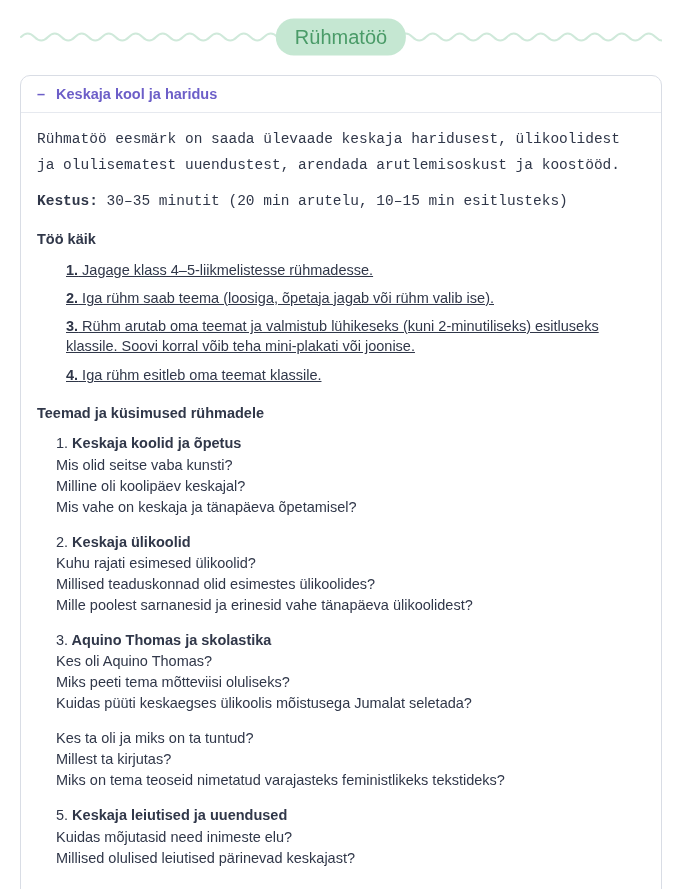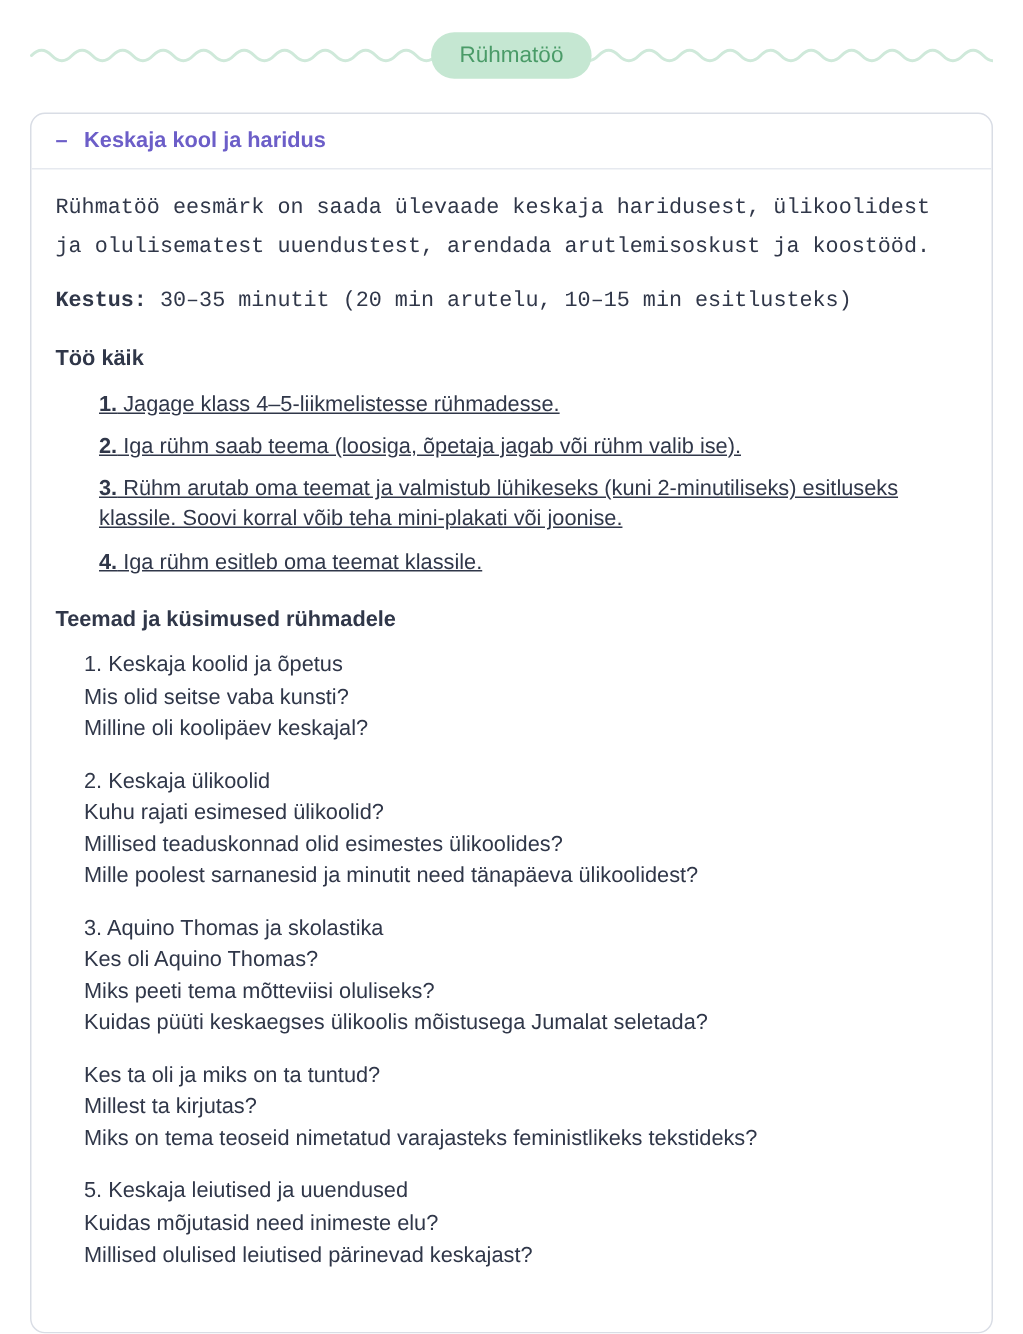--- a/index.html
+++ b/index.html
@@ -30,21 +30,21 @@
     position:absolute;left:0;top:50%;
     transform:translateY(-50%);
     width:100%;height:14px;
     display:block;
   }
   .badge{
     position:absolute;left:50%;top:50%;
     transform:translate(-50%,-50%);
     background:var(--badge-bg);
     color:var(--badge-text);
-    font-size:15px;
+    font-size:20px;
     font-weight:500;
     padding:7px 19px;
     border-radius:18px;
     white-space:nowrap;
   }
   
   .card{
     margin:21px 20px 0 20px;
     border:1px solid var(--border);
     border-radius:10px;
@@ -70,21 +70,21 @@
   .section-heading{
     font-weight:700;
     margin:15px 0 10px 0;
   }
   .steps{margin-left:29px;text-decoration:underline;}
   .step{margin-bottom:8px;line-height:1.4;}
   .step b{font-weight:700;}
   .topics-heading{margin-top:18px;}
   .topic{margin:0 0 15px 19px;}
   .topic-title{line-height:1.4;margin-bottom:1px;}
-  .topic-title b{font-weight:400;text-align:right;}
+  .topic-title b{font-weight:700;text-align:right;}
   .q{line-height:1.38;margin:1px 0;}
 </style>
 </head>
 <body>
 
 <div class="wave-band">
   <svg viewBox="0 0 642 14" preserveAspectRatio="none">
     <path d="M1 7q6.75 -7 13.5 0t13.5 0t13.5 0t13.5 0t13.5 0t13.5 0t13.5 0t13.5 0t13.5 0t13.5 0t13.5 0t13.5 0t13.5 0t13.5 0t13.5 0t13.5 0t13.5 0t13.5 0t13.5 0t13.5 0t13.5 0t13.5 0t13.5 0t13.5 0t13.5 0t13.5 0t13.5 0t13.5 0t13.5 0t13.5 0t13.5 0t13.5 0t13.5 0t13.5 0t13.5 0t13.5 0t13.5 0t13.5 0t13.5 0t13.5 0t13.5 0t13.5 0t13.5 0t13.5 0t13.5 0t13.5 0t13.5 0t13.5 0" fill="none" stroke="#cfe9da" stroke-width="2" stroke-linecap="round"></path>
   </svg>
   <span class="badge">Rühmatöö</span>
@@ -109,27 +109,28 @@
       <p class="step"><b>3.</b><span> Rühm arutab oma teemat ja valmistub lühikeseks (kuni 2-minutiliseks) esitluseks klassile. Soovi korral võib teha mini-plakati või joonise.</span></p>
       <p class="step"><b>4.</b><span> Iga rühm esitleb oma teemat klassile.</span></p>
     </div>
 
     <p class="section-heading topics-heading">Teemad ja küsimused rühmadele</p>
 
     <div class="topic">
       <p class="topic-title"><span>1.</span><b> Keskaja koolid ja õpetus</b></p>
       <p class="q">Mis olid seitse vaba kunsti?</p>
       <p class="q">Milline oli koolipäev keskajal?</p>
+      <p class="q">Mis vahe on keskaja ja tänapäeva õpetamisel?</p>
     </div>
 
     <div class="topic">
       <p class="topic-title"><span>2.</span><b> Keskaja ülikoolid</b></p>
       <p class="q">Kuhu rajati esimesed ülikoolid?</p>
       <p class="q">Millised teaduskonnad olid esimestes ülikoolides?</p>
-      <p class="q">Mille poolest sarnanesid ja minutit need tänapäeva ülikoolidest?</p>
+      <p class="q">Mille poolest sarnanesid ja erinesid vahe tänapäeva ülikoolidest?</p>
     </div>
 
     <div class="topic">
       <p class="topic-title"><span>3.</span><b> Aquino Thomas ja skolastika</b></p>
       <p class="q">Kes oli Aquino Thomas?</p>
       <p class="q">Miks peeti tema mõtteviisi oluliseks?</p>
       <p class="q">Kuidas püüti keskaegses ülikoolis mõistusega Jumalat seletada?</p>
     </div>
 
     <div class="topic">

